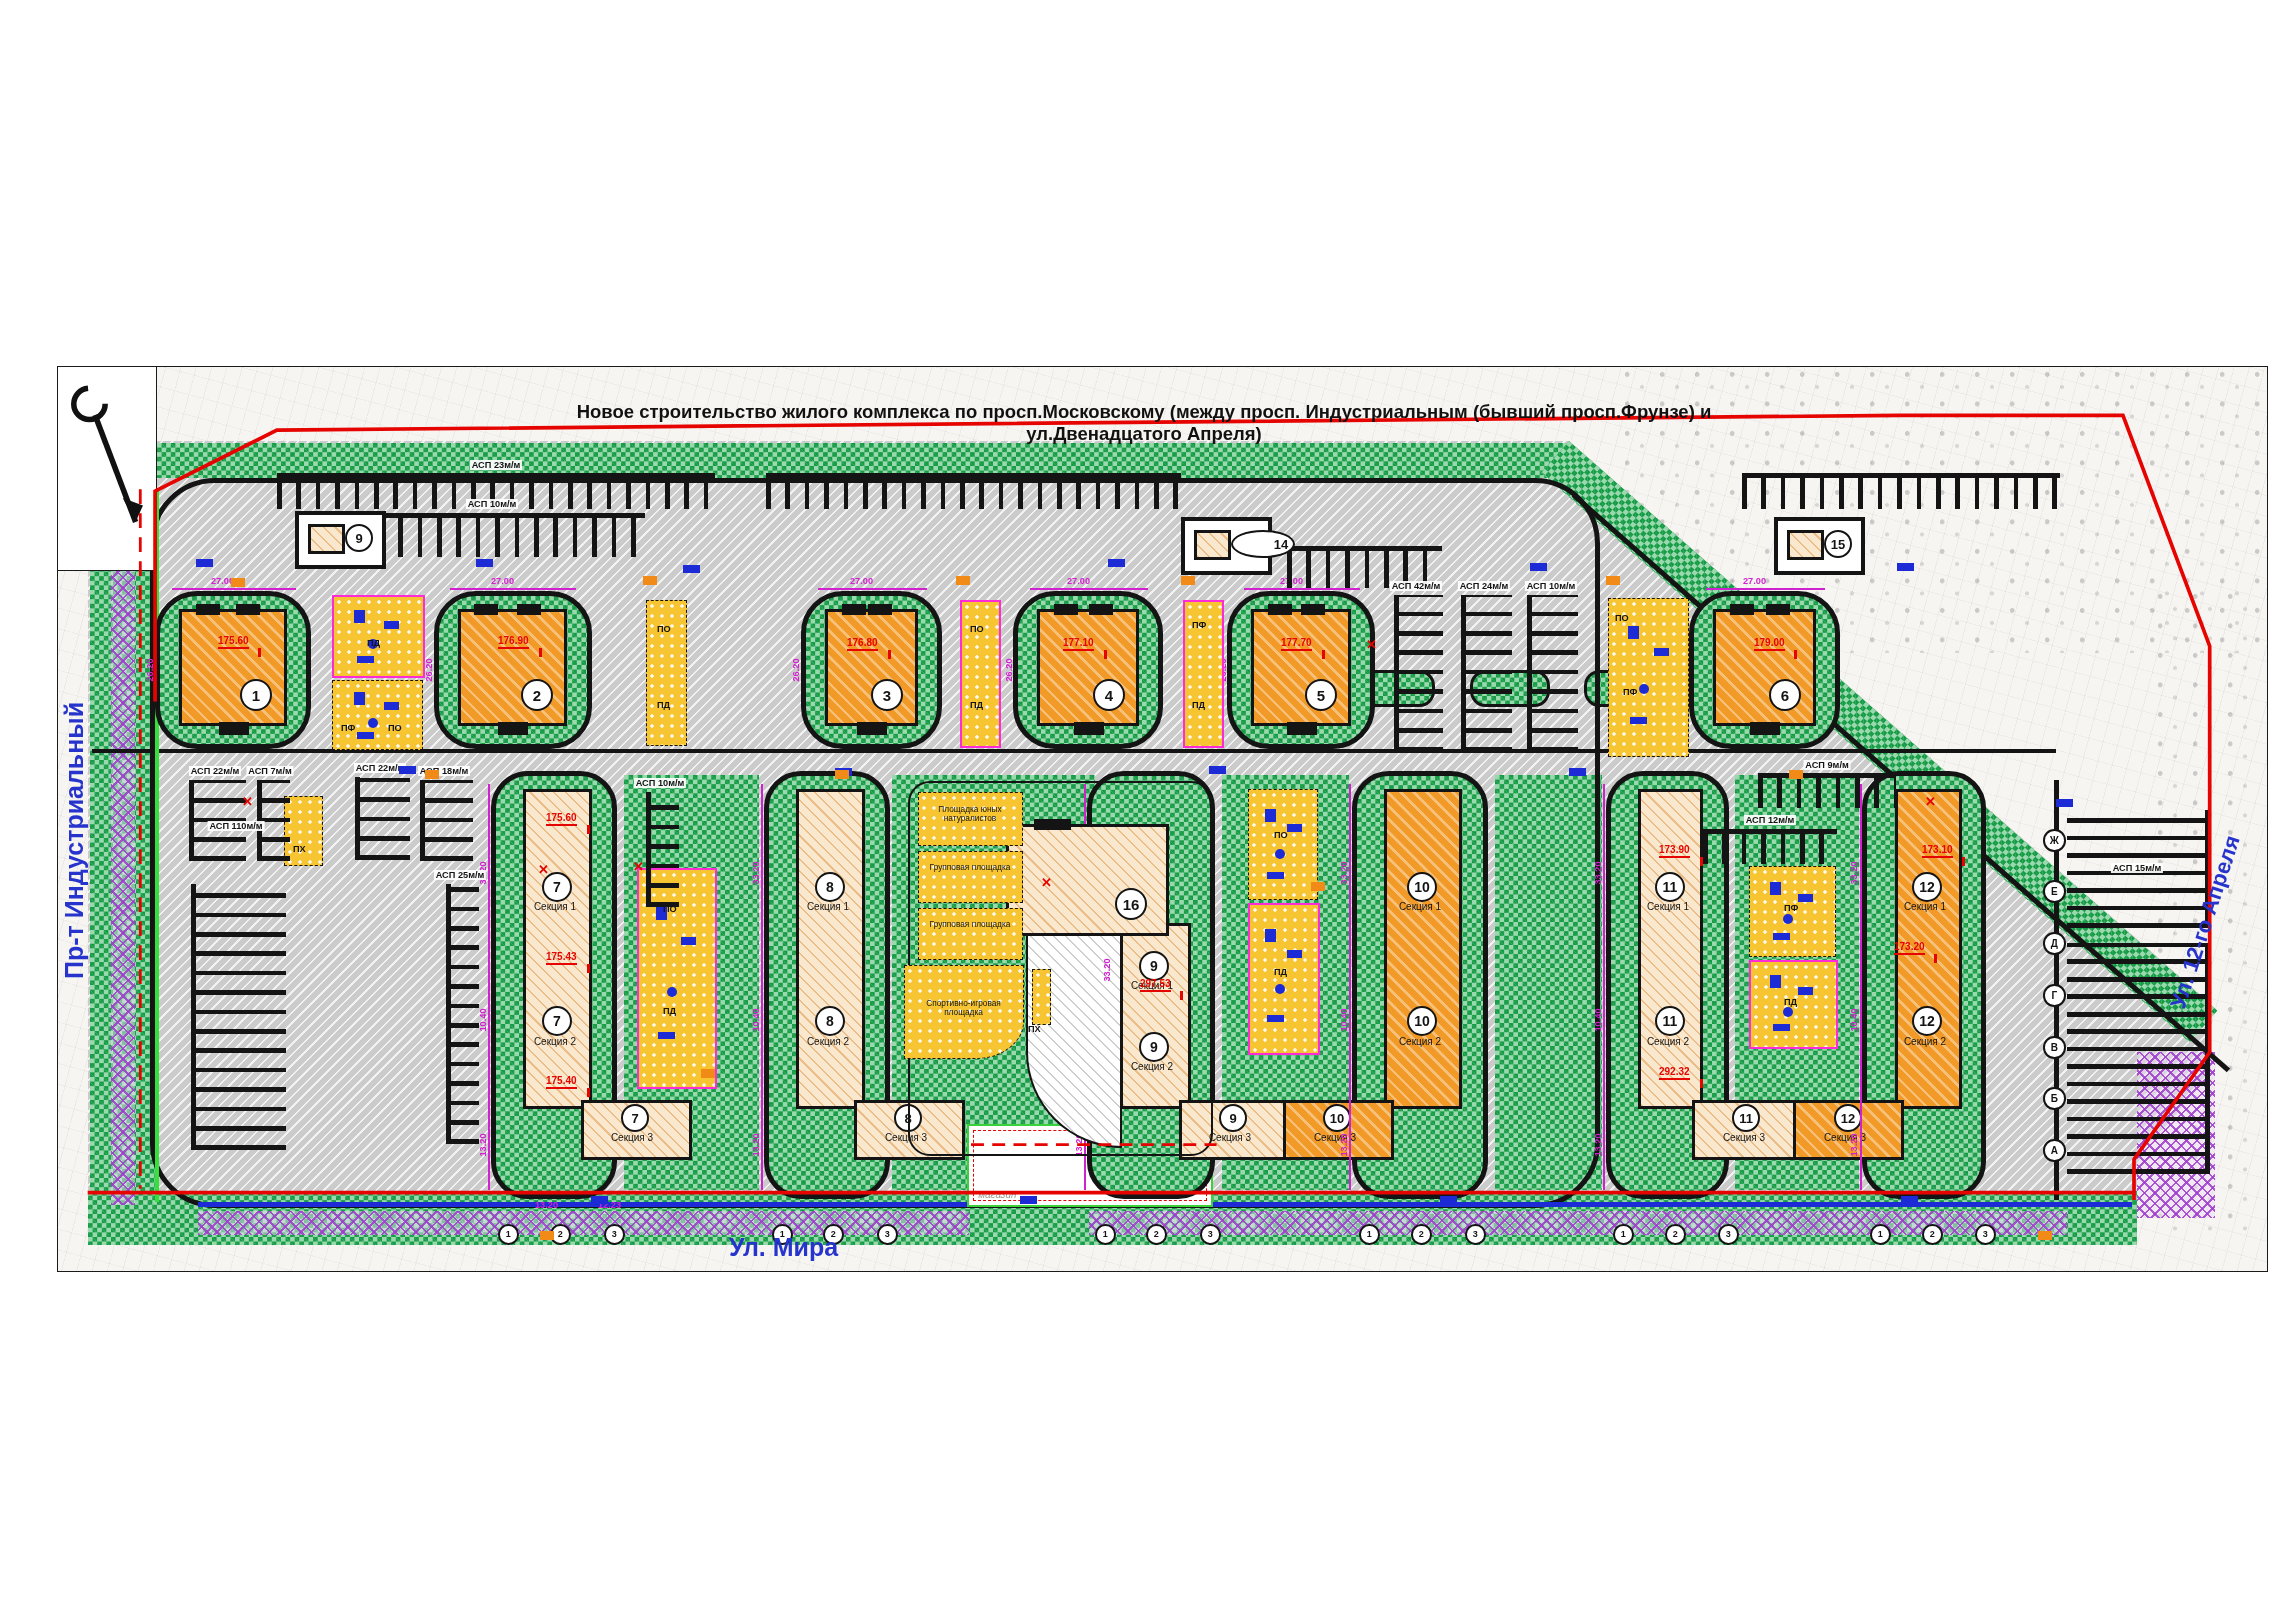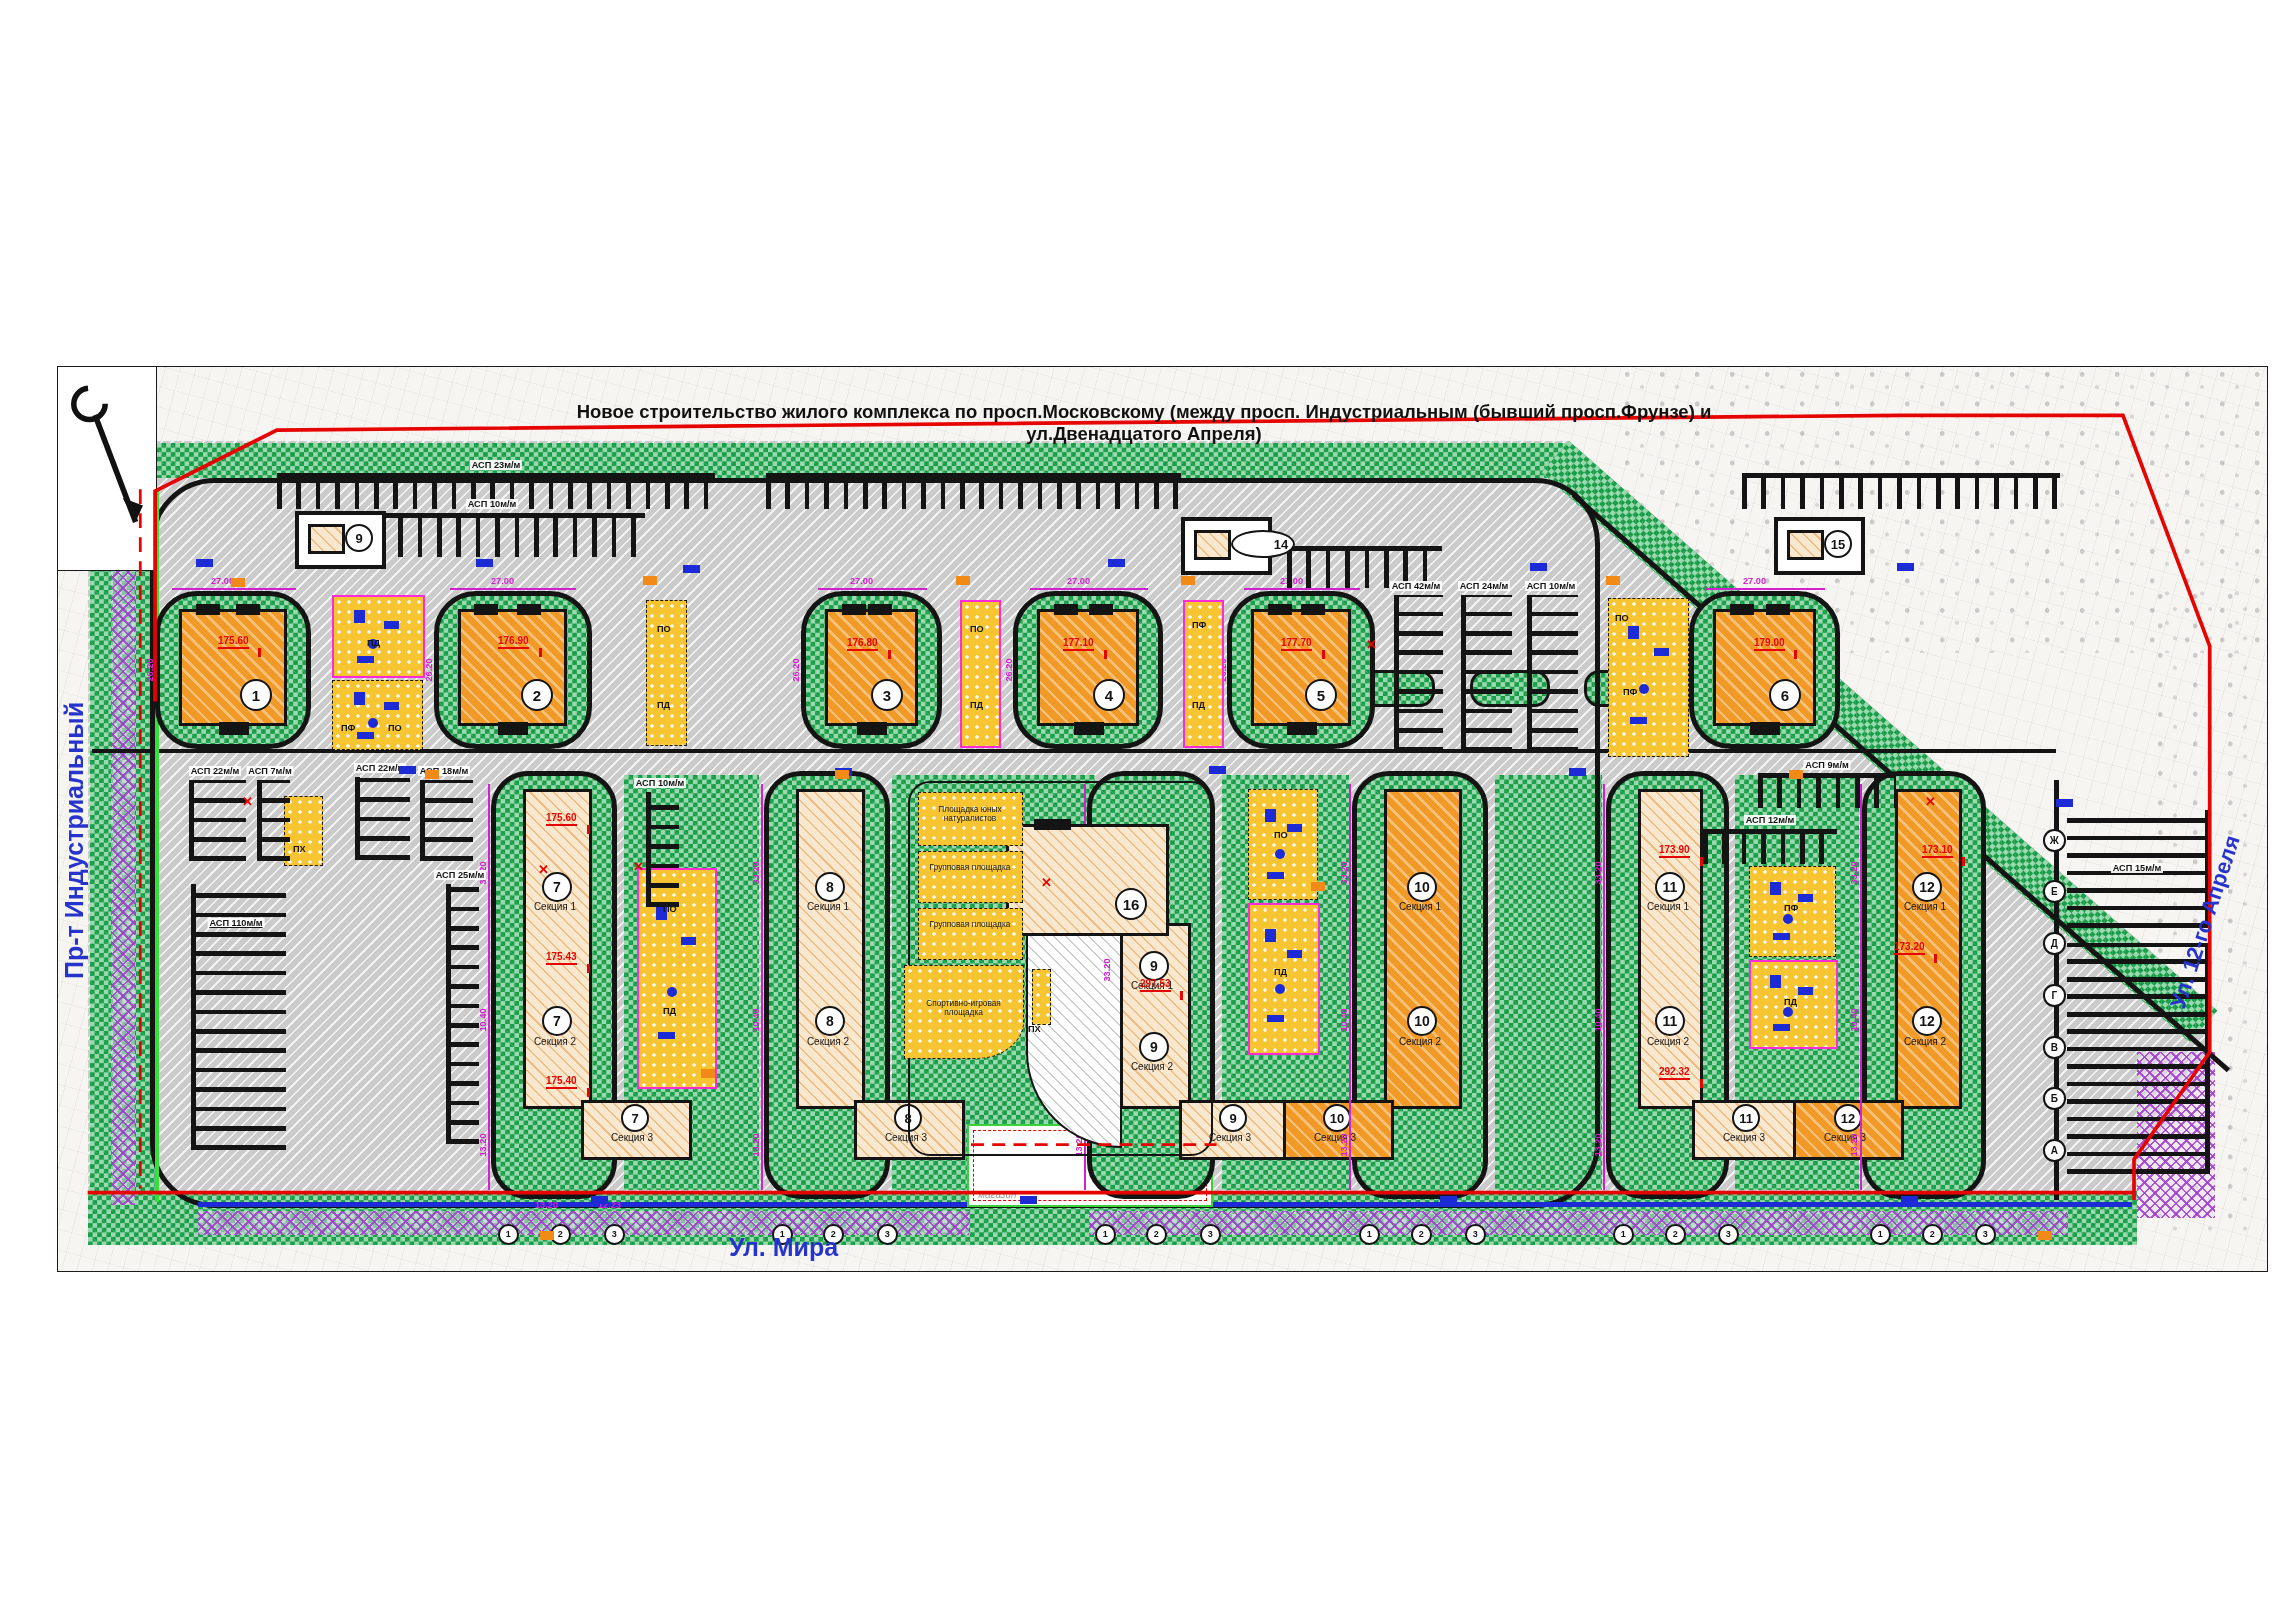--- a/index.html
+++ b/index.html
@@ -333,21 +333,21 @@
     <div class="abs combh" style="left: 1287px; top: 546px; width: 155px; height: 37px;"></div>
     <div class="abs combv" style="left: 189px; top: 780px; width: 52px; height: 81px;"></div>
     <div class="abs chip" style="left: 215px; top: 766px; transform: translateX(-50%);">АСП 22м/м</div>
     <div class="abs combv" style="left: 257px; top: 780px; width: 28px; height: 81px;"></div>
     <div class="abs chip" style="left: 270px; top: 766px; transform: translateX(-50%);">АСП 7м/м</div>
     <div class="abs combv" style="left: 355px; top: 777px; width: 50px; height: 83px;"></div>
     <div class="abs chip" style="left: 380px; top: 763px; transform: translateX(-50%);">АСП 22м/м</div>
     <div class="abs combv" style="left: 420px; top: 780px; width: 48px; height: 81px;"></div>
     <div class="abs chip" style="left: 444px; top: 766px; transform: translateX(-50%);">АСП 18м/м</div>
     <div class="abs combv" style="left: 191px; top: 884px; width: 90px; height: 266px;"></div>
-    <div class="abs chip" style="left: 236px; top: 918px; transform: translateX(-50%); text-decoration: underline;">АСП 110м/м</div>
+    <div class="abs chip" style="left: 236px; top: 821px; transform: translateX(-50%);">АСП 110м/м</div>
     <div class="abs combv" style="left: 446px; top: 884px; width: 28px; height: 260px;"></div>
     <div class="abs chip" style="left: 460px; top: 870px; transform: translateX(-50%);">АСП 25м/м</div>
     <div class="abs combv" style="left: 646px; top: 792px; width: 28px; height: 115px;"></div>
     <div class="abs chip" style="left: 660px; top: 778px; transform: translateX(-50%);">АСП 10м/м</div>
     <div class="abs combv" style="left: 1394px; top: 595px; width: 44px; height: 157px;"></div>
     <div class="abs chip" style="left: 1416px; top: 581px; transform: translateX(-50%);">АСП 42м/м</div>
     <div class="abs combv" style="left: 1461px; top: 595px; width: 46px; height: 157px;"></div>
     <div class="abs chip" style="left: 1484px; top: 581px; transform: translateX(-50%);">АСП 24м/м</div>
     <div class="abs combv" style="left: 1527px; top: 595px; width: 46px; height: 157px;"></div>
     <div class="abs chip" style="left: 1551px; top: 581px; transform: translateX(-50%);">АСП 10м/м</div>

